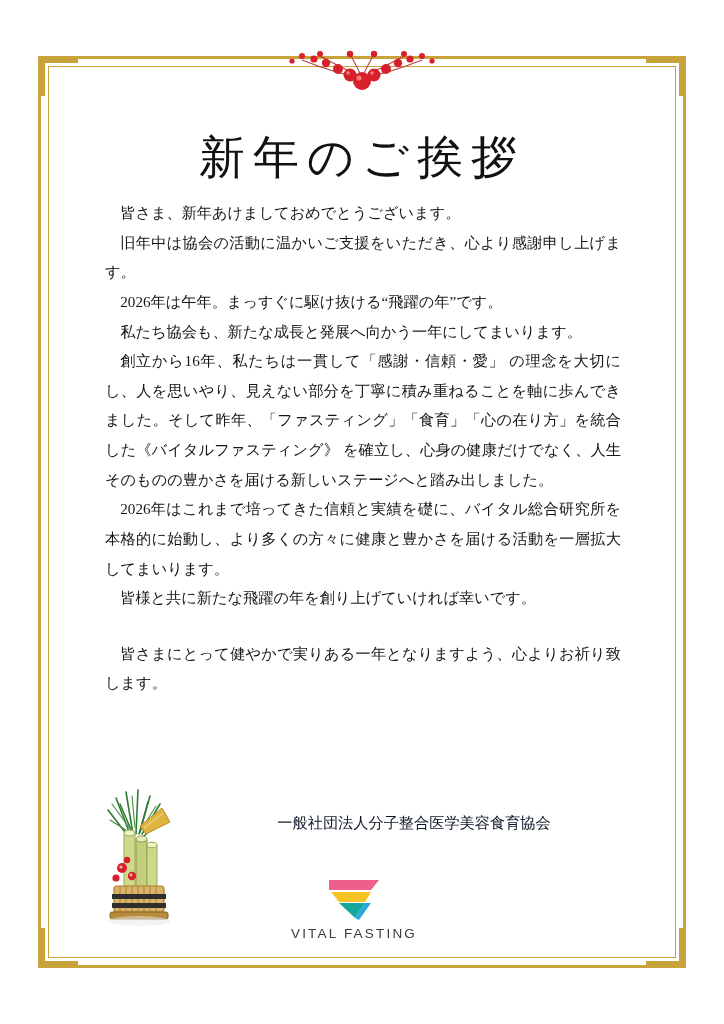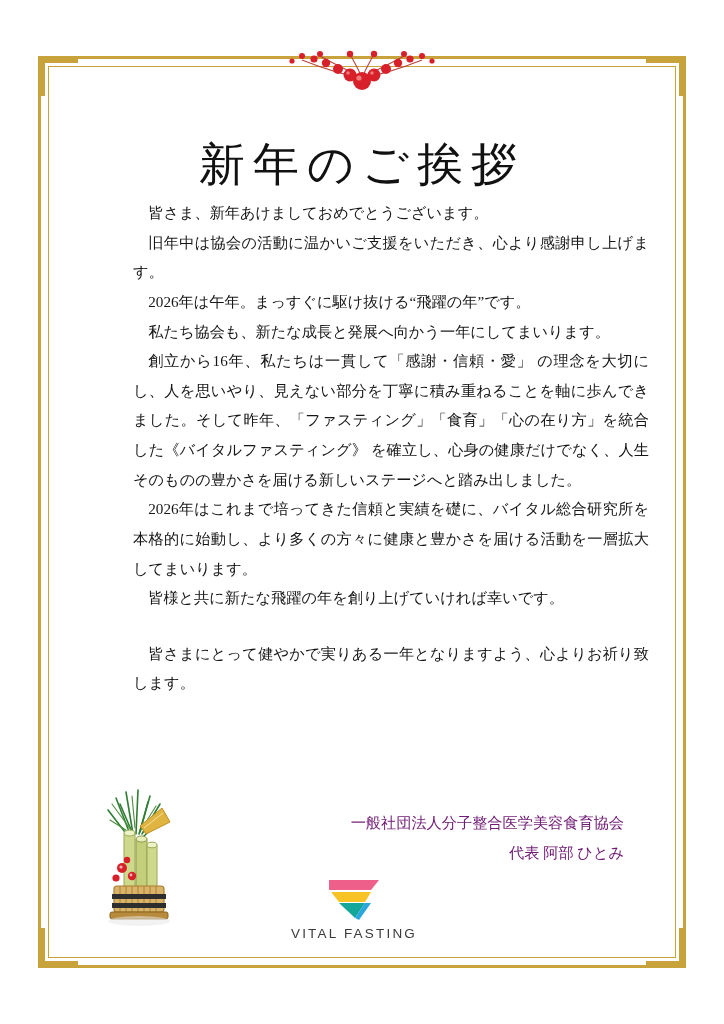--- a/index.html
+++ b/index.html
@@ -55,59 +55,58 @@
     transform: translateX(-50%);
     width: 200px;
     height: 48px;
   }
 
   
   .title {
     position: absolute;
     left: 0;
     right: 0;
-    top: 103px;
+    top: 96px;
     text-align: center;
     font-size: 46px;
     letter-spacing: 8px;
     font-weight: 400;
     color: #111111;
     font-family: "DejaVu Serif", "Liberation Serif", serif;
   }
 
   
   .body-copy {
     position: absolute;
     left: 105px;
     top: 198px;
     width: 516px;
     font-size: 15.2px;
     line-height: 1.95;
     color: #161616;
     text-align: justify;
-    margin-left: 28px;
   }
   .body-copy p {
     margin: 0;
     text-indent: 1em;
   }
   .body-copy p.spacer-before {
     margin-top: 1.7em;
   }
 
   
   .signature {
     position: absolute;
     right: 100px;
     top: 808px;
     width: 420px;
-    text-align: right;
+    text-align: center;
     font-size: 15.2px;
     line-height: 1.95;
-    color: #701a75;
+    color: #0f172a;
   }
 
   
   .kadomatsu {
     position: absolute;
     left: 86px;
     top: 782px;
     width: 110px;
     height: 148px;
   }
@@ -186,21 +185,20 @@
   <p>2026年は午年。まっすぐに駆け抜ける“飛躍の年”です。</p>
   <p>私たち協会も、新たな成長と発展へ向かう一年にしてまいります。</p>
   <p>創立から16年、私たちは一貫して「感謝・信頼・愛」 の理念を大切にし、人を思いやり、見えない部分を丁寧に積み重ねることを軸に歩んできました。そして昨年、「ファスティング」「食育」「心の在り方」を統合した《バイタルファスティング》 を確立し、心身の健康だけでなく、人生そのものの豊かさを届ける新しいステージへと踏み出しました。</p>
   <p>2026年はこれまで培ってきた信頼と実績を礎に、バイタル総合研究所を本格的に始動し、より多くの方々に健康と豊かさを届ける活動を一層拡大してまいります。</p>
   <p>皆様と共に新たな飛躍の年を創り上げていければ幸いです。</p>
   <p class="spacer-before">皆さまにとって健やかで実りある一年となりますよう、心よりお祈り致します。</p>
 </div>
 
 <div class="signature">
   <div>一般社団法人分子整合医学美容食育協会</div>
-  <div>代表 阿部 ひとみ</div>
 </div>
 
 <svg class="kadomatsu" viewBox="0 0 110 148">
 
   <g stroke="#2e7d32" stroke-width="1.6" stroke-linecap="round">
     <path d="M44 52 L30 16"></path>
       <path d="M47 52 L40 10"></path>
       <path d="M50 52 L52 8"></path>
     <path d="M53 52 L64 14"></path>
       <path d="M56 52 L74 22"></path>

